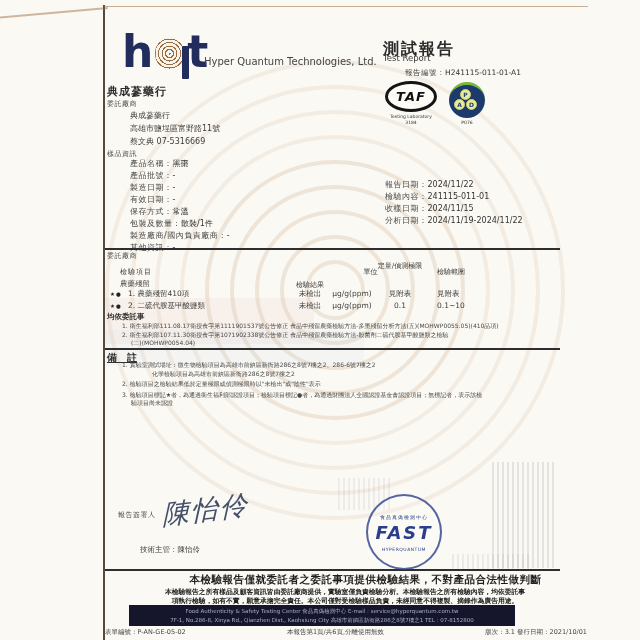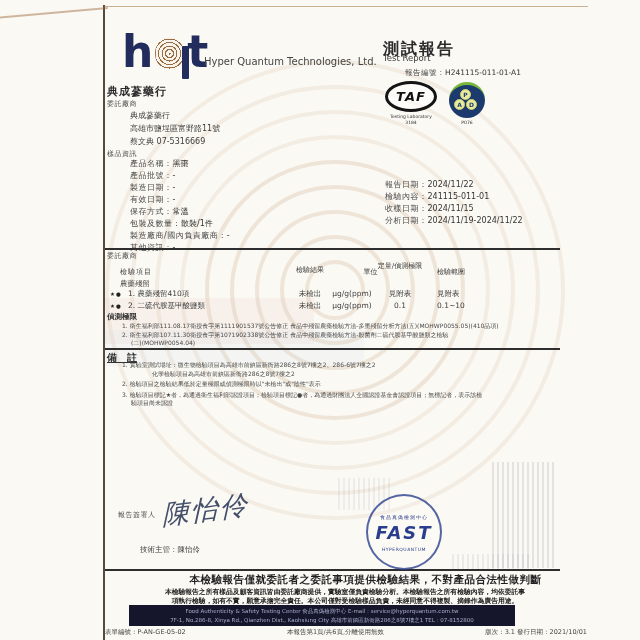--- a/index.html
+++ b/index.html
@@ -146,21 +146,21 @@
   <div class="s t8" style="left:385px;top:179px;"><span class="lbl">報告日期：</span><span class="val">2024/11/22</span></div>
   <div class="s t8" style="left:385px;top:191px;"><span class="lbl">檢驗內容：</span><span class="val">241115-011-01</span></div>
   <div class="s t8" style="left:385px;top:203px;"><span class="lbl">收樣日期：</span><span class="val">2024/11/15</span></div>
   <div class="s t8" style="left:385px;top:215px;"><span class="lbl">分析日期：</span><span class="val">2024/11/19-2024/11/22</span></div>
 
   <div class="hrule" style="top:248px;height:1.5px;"></div>
   <div class="s t7 lbl" style="left:107px;top:251px;">委託廠商</div>
 
   <div class="rowc" style="top:262px;height:18px;">
     <span class="t7" style="position:absolute;left:16px;top:5px;letter-spacing:1px;">檢驗項目</span>
-    <span class="c-res t7" style="top:3px;">檢驗結果</span>
+    <span class="c-res t7" style="top:18px;">檢驗結果</span>
     <span class="c-unit t7" style="top:5px;padding-left:37px;">單位</span>
     <span class="c-limh t7" style="top:0;">定量/偵測極限</span>
     <span class="c-rng t7" style="top:5px;">檢驗範圍</span>
   </div>
 
   <div class="s t75" style="left:120px;top:279px;">農藥殘留</div>
 
   <div class="rowc" style="top:289px;">
     <span class="mark">★●</span>
     <span class="item t75">1. 農藥殘留410項</span>
@@ -171,21 +171,21 @@
   </div>
   <div class="rowc" style="top:301px;">
     <span class="mark">★●</span>
     <span class="item t75">2. 二硫代胺基甲酸鹽類</span>
     <span class="c-res t75">未檢出</span>
     <span class="c-unit t75">µg/g(ppm)</span>
     <span class="c-lim t75">0.1</span>
     <span class="c-rng t75">0.1~10</span>
   </div>
 
-  <div class="s" style="left:107px;top:312px;font-size:7.5px;font-weight:bold;color:#333;">偵測極限</div>
+  <div class="s" style="left:107px;top:312px;font-size:7.5px;font-weight:bold;color:#333;">均依委託事</div>
   <div class="s t6" style="left:122px;top:322px;width:436px;">1. 衛生福利部111.08.17衛授食字第1111901537號公告修正 食品中殘留農藥檢驗方法-多重殘留分析方法(五)(MOHWP0055.05)(410品項)</div>
   <div class="s t6" style="left:122px;top:331px;width:436px;">2. 衛生福利部107.11.30衛授食字第1071902338號公告修正 食品中殘留農藥檢驗方法-殺菌劑二硫代胺基甲酸鹽類之檢驗</div>
   <div class="s t6" style="left:131px;top:339px;">(二)(MOHWP0054.04)</div>
 
   <div class="hrule" style="top:348px;height:1.5px;"></div>
   <div class="s" style="left:107px;top:351px;font-size:10px;font-weight:bold;color:#333;text-decoration:underline;">備　註</div>
   <div class="s t6" style="left:122px;top:361px;width:436px;">1. 實驗室測試場址：微生物檢驗項目為高雄市前鎮區新衙路286之8號7樓之2、286-6號7樓之2</div>
   <div class="s t6" style="left:152px;top:370px;width:400px;">化學檢驗項目為高雄市前鎮區新衙路286之8號7樓之2</div>
   <div class="s t6" style="left:122px;top:380px;width:436px;">2. 檢驗項目之檢驗結果低於定量極限或偵測極限時以"未檢出"或"陰性"表示</div>
   <div class="s t6" style="left:122px;top:391px;width:436px;">3. 檢驗項目標記★者，為通過衛生福利部認證項目；檢驗項目標記●者，為通過財團法人全國認證基金會認證項目；無標記者，表示該檢</div>

